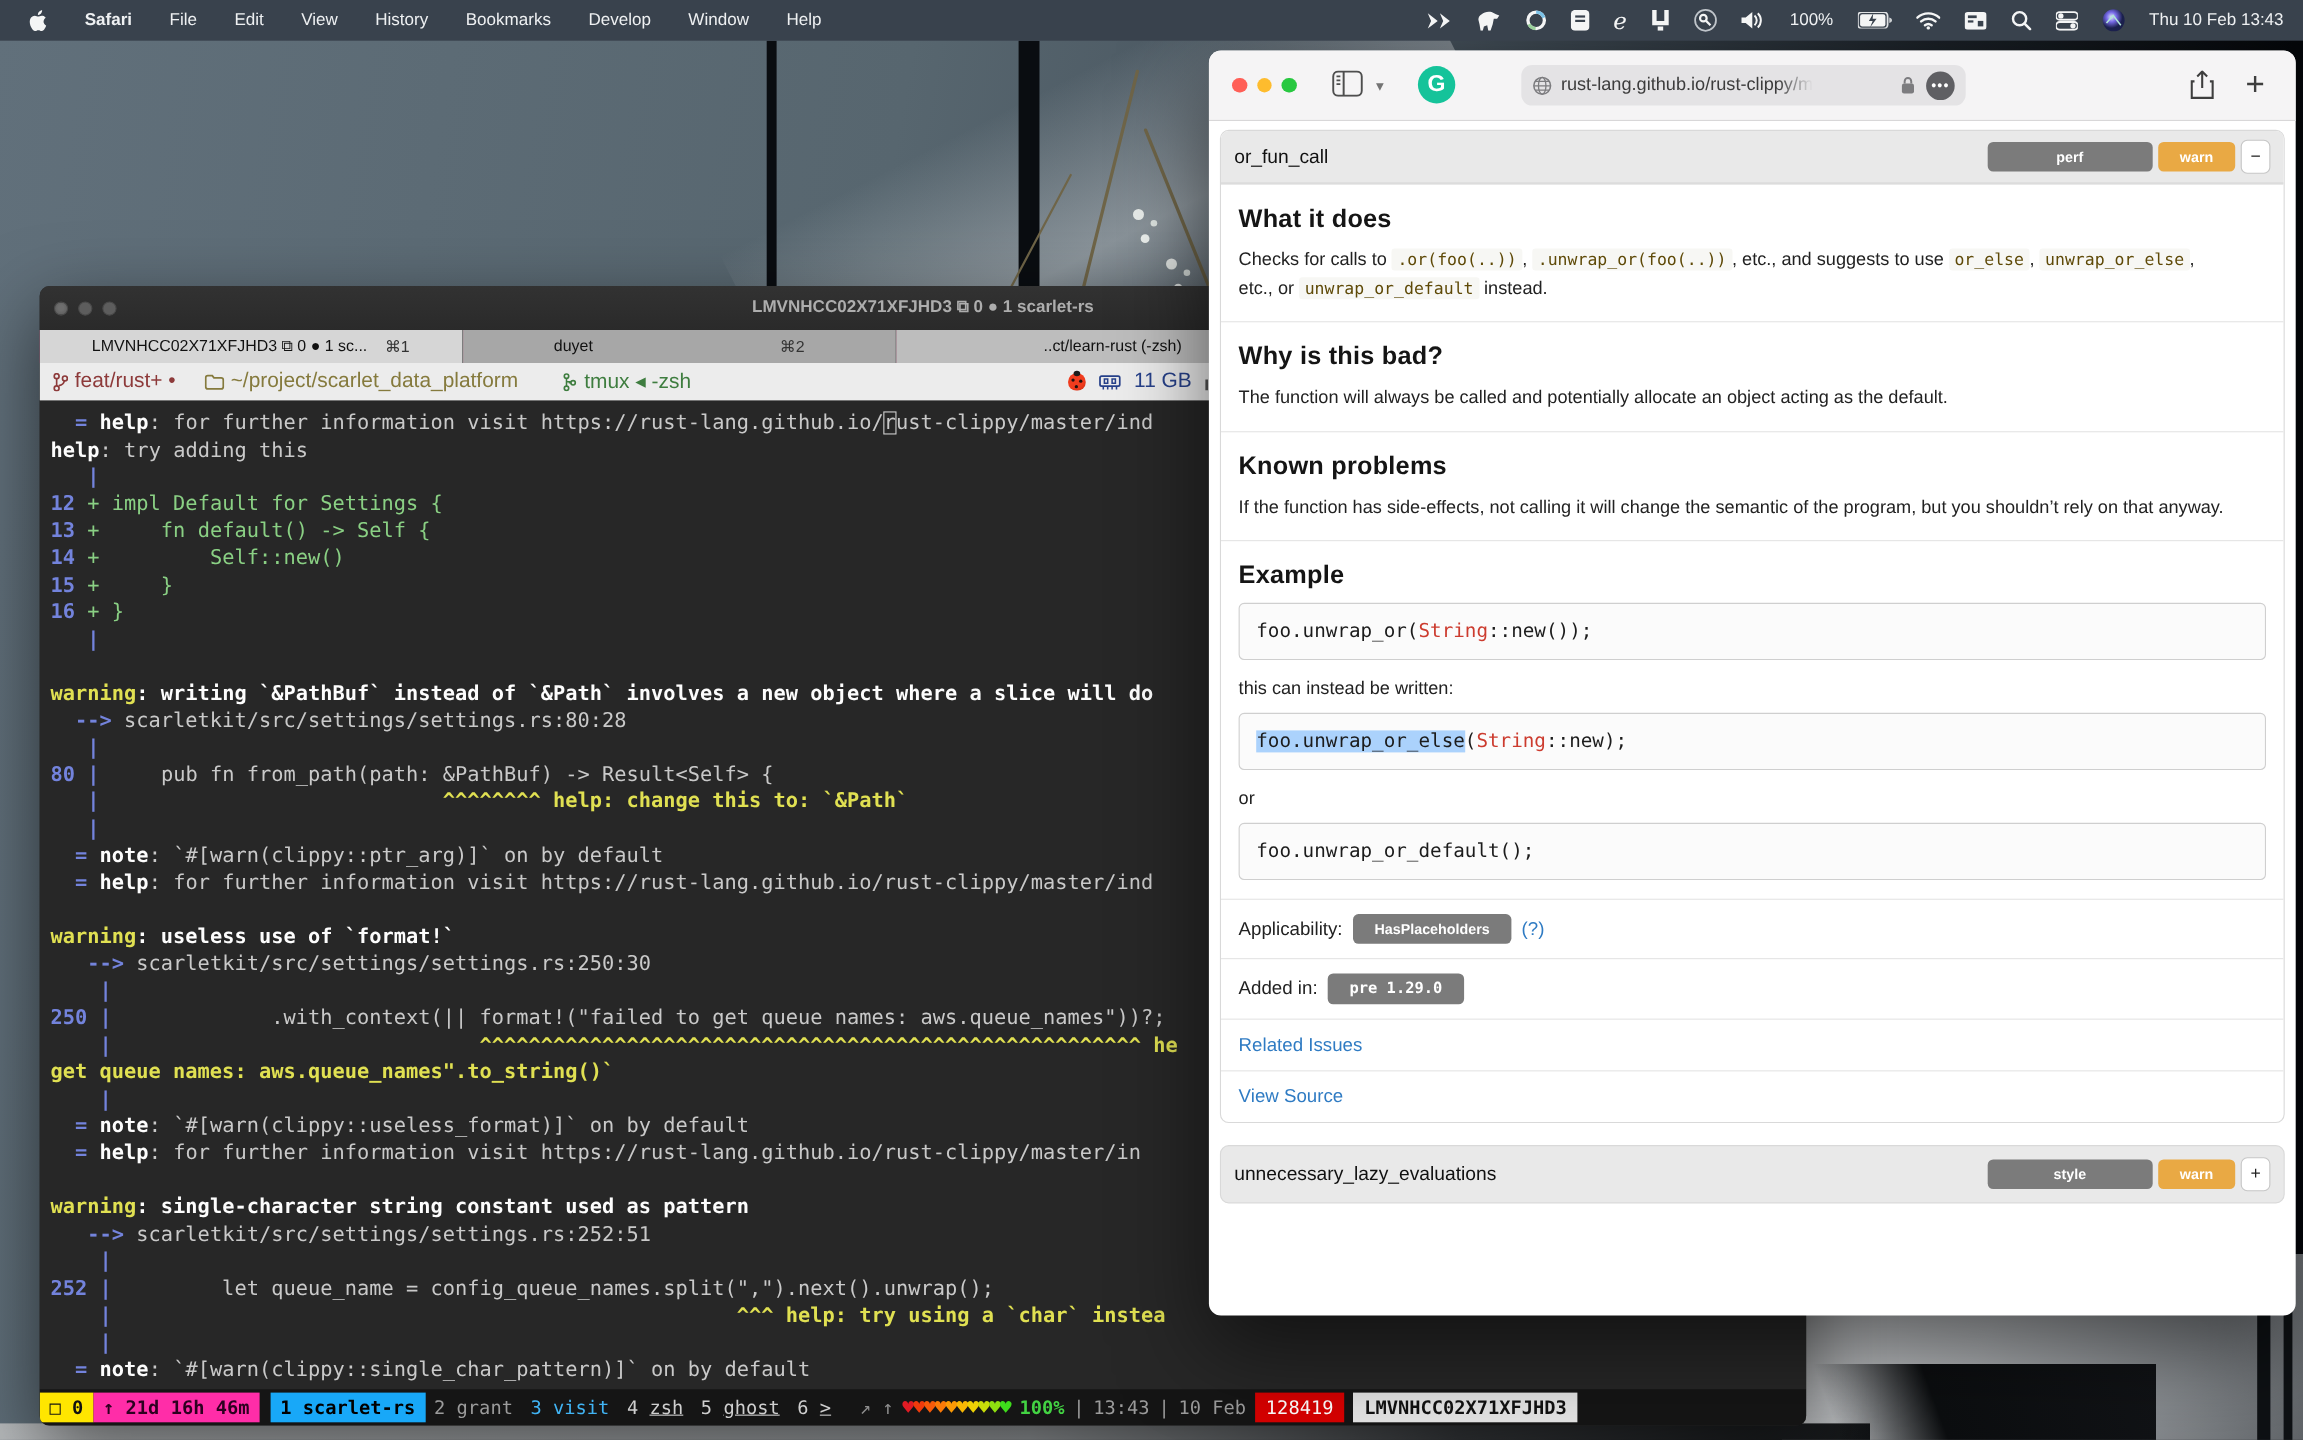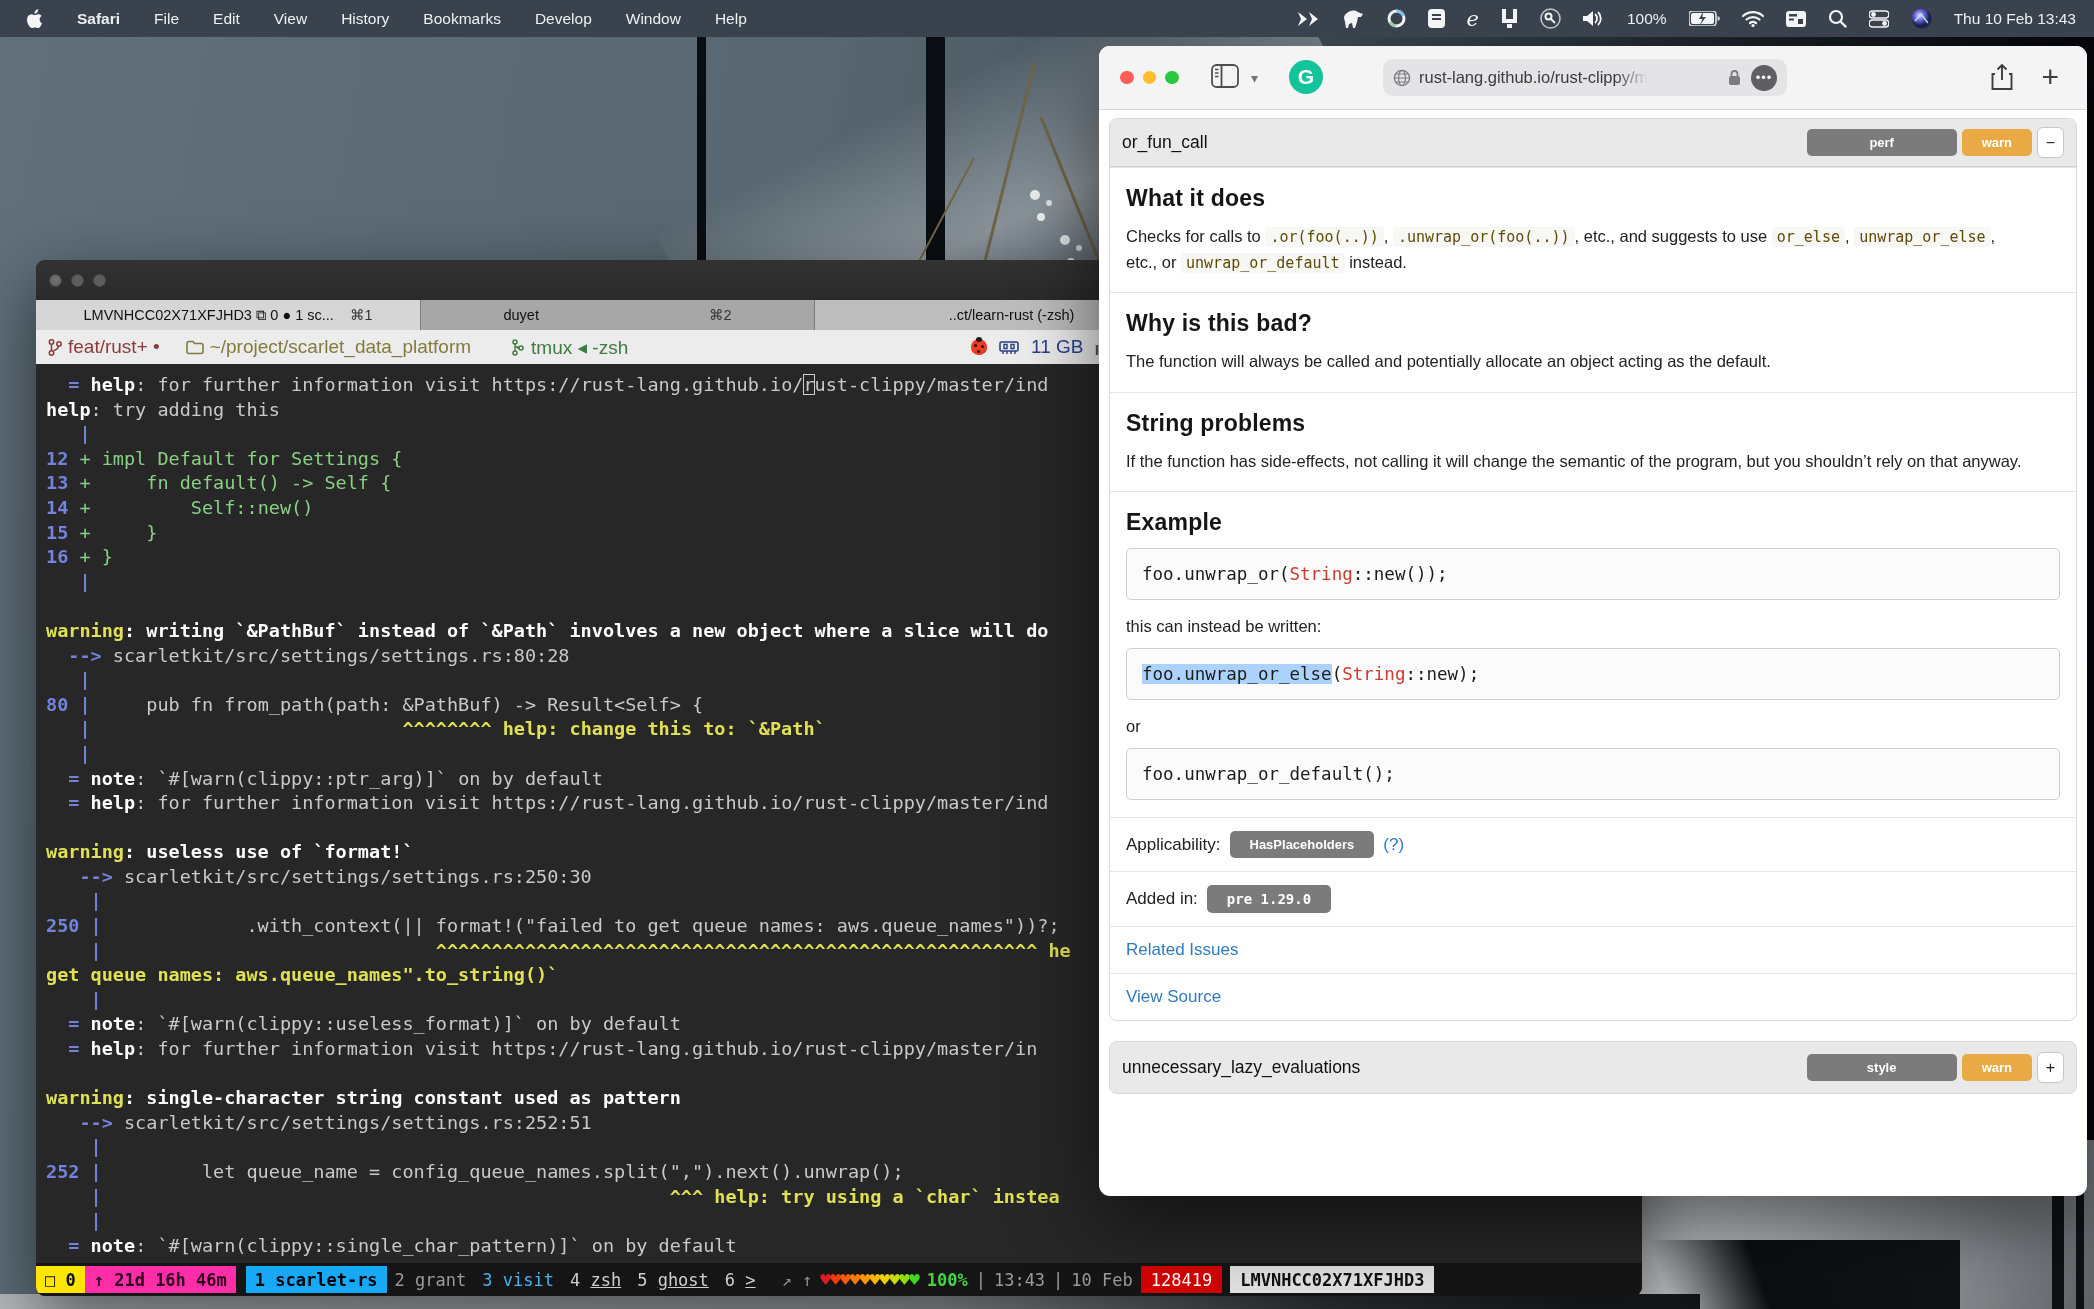--- a/index.html
+++ b/index.html
@@ -262,20 +262,21 @@
   </div>
 </div>
 
 <div class="terminal">
   <div class="t-titlebar">
     <div class="t-lights">
       <div class="t-light" style="background:radial-gradient(circle at 50% 45%,#6e6e6e 0 30%,#585858);"></div>
       <div class="t-light"></div>
       <div class="t-light"></div>
     </div>
+    <div class="t-title">LMVNHCC02X71XFJHD3 ⧉ 0 ● 1 scarlet-rs</div>
   </div>
   <div class="t-tabs">
     <div class="t-tab t-tab0">
       <span>LMVNHCC02X71XFJHD3 ⧉ 0 ● 1 sc...</span>
       <span class="sc">⌘1</span>
     </div>
     <div class="t-tab t-tab1">
       <span>duyet</span>
       <span class="sc">⌘2</span>
     </div>
@@ -395,21 +396,21 @@
       </div>
       <div class="sec">
         <h2>What it does</h2>
         <p id="what-p">Checks for calls to <span class="icode">.or(foo(..))</span>, <span class="icode">.unwrap_or(foo(..))</span>, etc., and suggests to use <span class="icode">or_else</span>, <span class="icode">unwrap_or_else</span>, etc., or <span class="icode">unwrap_or_default</span> instead.</p>
       </div>
       <div class="sec">
         <h2>Why is this bad?</h2>
         <p>The function will always be called and potentially allocate an object acting as the default.</p>
       </div>
       <div class="sec">
-        <h2>String problems</h2>
+        <h2>Known problems</h2>
         <p>If the function has side-effects, not calling it will change the semantic of the program, but you shouldn’t rely on that anyway.</p>
       </div>
       <div class="sec">
         <h2>Example</h2>
         <div class="cblock" id="code1"><span>foo.unwrap_or(</span><span class="red">String</span><span>::new());</span></div>
         <div class="mid">this can instead be written:</div>
         <div class="cblock" id="code2"><span class="sel">foo.unwrap_or_else</span><span>(</span><span class="red">String</span><span>::new);</span></div>
         <div class="mid">or</div>
         <div class="cblock" id="code3"><span>foo.unwrap_or_default();</span></div>
       </div>

